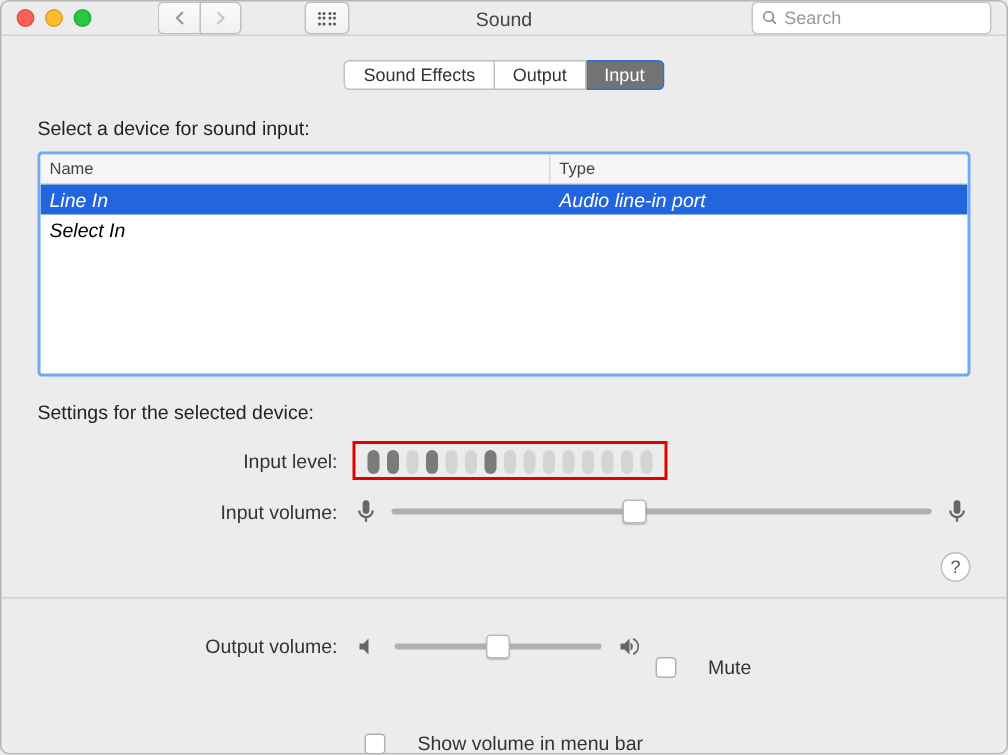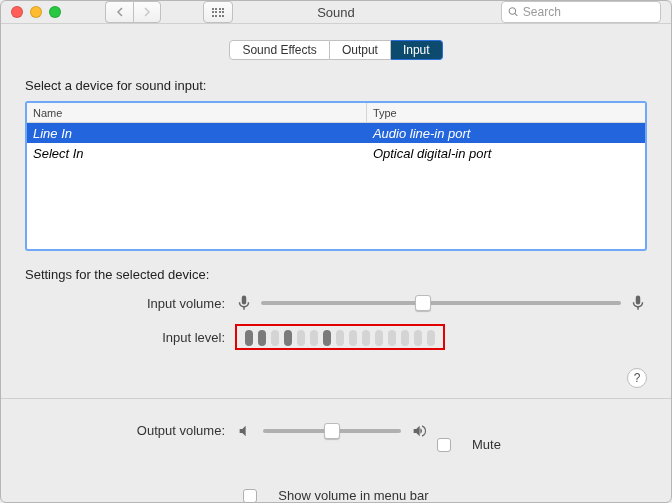--- a/index.html
+++ b/index.html
@@ -21,21 +21,21 @@
   .search svg { width:12px; height:12px; fill:#888; margin-right:4px; }
   .search input { border:none; outline:none; font-size:12px; width:100%; background:transparent; color:#333; }
   .search input::placeholder { color:#9a9a9a; }
 
   .content { padding: 16px 24px 12px; flex:1; display:flex; flex-direction:column; }
   .tabs { display:flex; justify-content:center; margin-bottom:18px; }
   .tab { height:20px; padding:0 12px; font-size:12px; border:1px solid #c0c0c0; background:#fff; display:flex; align-items:center; color:#333; }
   .tab.first { border-radius:4px 0 0 4px; }
   .tab.mid { border-left:none; }
   .tab.last { border-left:none; border-radius:0 4px 4px 0; }
-  .tab.active { background:#0c4a6e; color:#fff; border-color:#2a6edb; }
+  .tab.active { background:#737373; color:#fff; border-color:#2a6edb; }
 
   .sect-label { font-size:13px; color:#222; margin-bottom:8px; }
   .listbox { border:2px solid #6ea8f7; border-radius:3px; background:#fff; height:150px; overflow:hidden; }
   .listhdr { display:flex; height:20px; background:#f6f6f6; border-bottom:1px solid #d6d6d6; font-size:11px; color:#444; }
   .col-name { width:55%; padding-left:6px; display:flex; align-items:center; border-right:1px solid #d6d6d6; }
   .col-type { width:45%; padding-left:6px; display:flex; align-items:center; }
   .row { display:flex; height:20px; font-size:13px;font-style:italic; }
   .row.selected { background:#2265dc; color:#fff; }
   .row .col-name { border:none; }
   .row .col-type { }
@@ -121,65 +121,64 @@
         <div class="col-name">Name</div>
         <div class="col-type">Type</div>
       </div>
       <div id="rows">
           <div class="row selected">
             <div class="col-name">Line In</div>
             <div class="col-type">Audio line-in port</div>
           </div>
           <div class="row">
             <div class="col-name">Select In</div>
-            <div class="col-type">Optical digital-in port</div>
           </div>
         </div>
     </div>
 
     <div class="settings-label">Settings for the selected device:</div>
+
+    <div class="formrow">
+      <label>Input level:</label>
+      <div class="ctrl">
+          <div class="levelbox" id="levelbox">
+            <div class="bar on"></div>
+            <div class="bar on"></div>
+            <div class="bar"></div>
+            <div class="bar on"></div>
+            <div class="bar"></div>
+            <div class="bar"></div>
+            <div class="bar on"></div>
+            <div class="bar"></div>
+            <div class="bar"></div>
+            <div class="bar"></div>
+            <div class="bar"></div>
+            <div class="bar"></div>
+            <div class="bar"></div>
+            <div class="bar"></div>
+            <div class="bar"></div>
+          </div>
+        </div>
+    </div>
 
     <div class="formrow">
       <label>Input volume:</label>
       <div class="ctrl">
         <svg class="mic" viewBox="0 0 24 24">
             <path d="M12 2a3 3 0 00-3 3v6a3 3 0 006 0V5a3 3 0 00-3-3zm-5 9a5 5 0 0010 0h2a7 7 0 01-6 6.92V21h-2v-3.08A7 7 0 015 11h2z"></path>
           </svg>
         <div class="slider">
           <div class="thumb" id="involthumb" style="left: 45%;"></div>
         </div>
         <svg class="mic" viewBox="0 0 24 24">
             <path d="M12 2a3 3 0 00-3 3v6a3 3 0 006 0V5a3 3 0 00-3-3zm-5 9a5 5 0 0010 0h2a7 7 0 01-6 6.92V21h-2v-3.08A7 7 0 015 11h2z"></path>
           </svg>
       </div>
     </div>
 
-    <div class="formrow">
-      <label>Input level:</label>
-      <div class="ctrl">
-          <div class="levelbox" id="levelbox">
-            <div class="bar on"></div>
-            <div class="bar on"></div>
-            <div class="bar"></div>
-            <div class="bar on"></div>
-            <div class="bar"></div>
-            <div class="bar"></div>
-            <div class="bar on"></div>
-            <div class="bar"></div>
-            <div class="bar"></div>
-            <div class="bar"></div>
-            <div class="bar"></div>
-            <div class="bar"></div>
-            <div class="bar"></div>
-            <div class="bar"></div>
-            <div class="bar"></div>
-          </div>
-        </div>
-    </div>
-
     <div class="helpbtn">?</div>
     <div class="hr"></div>
 
     <div class="formrow" style="margin-bottom:6px;">
       <label>Output volume:</label>
       <div class="ctrl">
         <svg class="speaker" viewBox="0 0 24 24">
             <path d="M4 9v6h4l5 5V4L8 9H4z"></path>
           </svg>
         <div class="slider">

